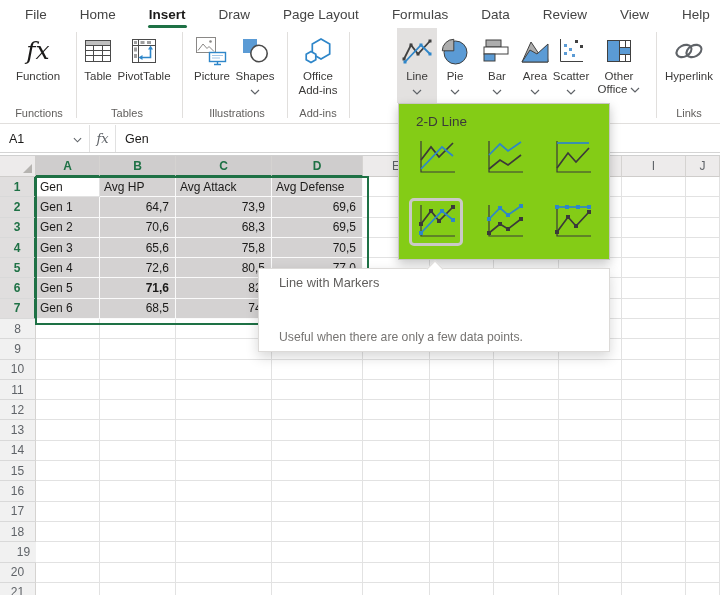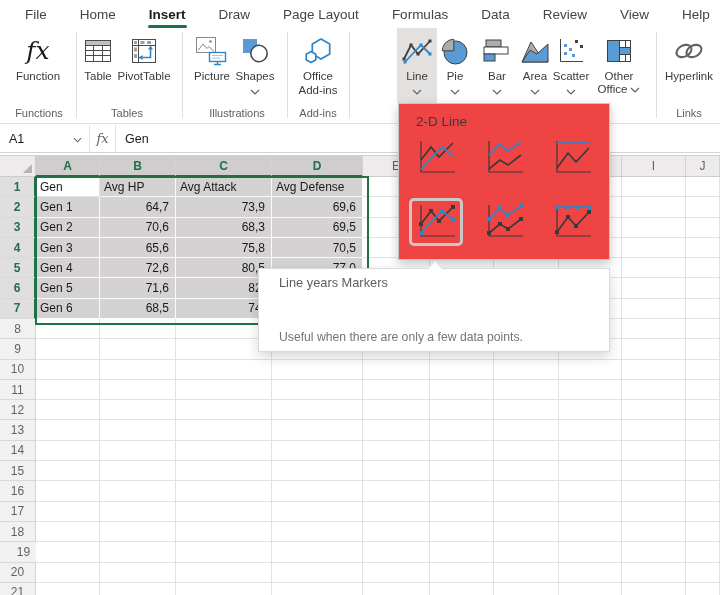--- a/index.html
+++ b/index.html
@@ -39,21 +39,21 @@
   .chead.sel{background:#CFCDCD;color:#1E7145;font-weight:700;border-bottom:2px solid #1E7145;}
   .rhead{background:#F1F1F1;border-right:1px solid #D5D3D1;border-bottom:1px solid #D9D9D9;color:#5F6368;justify-content:center;}
   .rhead.sel{background:#E0DEDE;color:#1E7145;font-weight:700;border-right:2px solid #1E7145;}
   .cell{background:#fff;border-right:1px solid #E2E2E2;border-bottom:1px solid #E2E2E2;color:#1b1a19;padding-left:4px;}
   .cell.sel{background:#D4D2D2;border-right-color:#FAFAFA;border-bottom-color:#FAFAFA;}
   .cell.active{background:#fff;}
   .cell.num{justify-content:flex-end;padding-right:6px;padding-left:0;}
   .sel-border{position:absolute;left:35px;top:20px;width:330px;height:145px;border:2px solid #1E7145;z-index:5;pointer-events:none;}
 
   
-  .dropdown{position:absolute;left:398px;top:103px;width:212px;height:157px;background:#ef4444;border:1px solid #C8C6C4;box-shadow:0 4px 10px rgba(0,0,0,.22);z-index:30;box-sizing:border-box;}
+  .dropdown{position:absolute;left:398px;top:103px;width:212px;height:157px;background:#84cc16;border:1px solid #C8C6C4;box-shadow:0 4px 10px rgba(0,0,0,.22);z-index:30;box-sizing:border-box;}
   .dd-title{position:absolute;left:17px;top:10px;font-size:13.5px;color:#3B3A39;}
   .dd-item{position:absolute;width:54px;height:48px;display:flex;align-items:center;justify-content:center;border:3px solid transparent;border-radius:5px;box-sizing:border-box;}
   .dd-item.hov{border-color:#CBC9C7;}
 
   
   .tooltip{position:absolute;left:258px;top:268px;width:352px;height:84px;background:#fff;border:1px solid #DCDAD8;box-shadow:0 5px 12px rgba(0,0,0,.16);z-index:40;box-sizing:border-box;}
   .tt-notch{position:absolute;left:170px;top:-6px;width:11px;height:11px;background:#fff;transform:rotate(45deg);border-left:1px solid #DCDAD8;border-top:1px solid #DCDAD8;}
   .tt-title{position:absolute;left:20px;top:6px;font-size:12.8px;color:#605E5C;white-space:nowrap;}
   .tt-line1{position:absolute;left:20px;top:33px;font-size:12.2px;color:#767472;white-space:nowrap;}
   .tt-line2{position:absolute;left:20px;top:61px;font-size:12.2px;color:#767472;white-space:nowrap;}
@@ -348,21 +348,21 @@
       <div class="gcell cell sel num" style="left: 176px; top: 102.16px; width: 96px; height: 20.29px;">80,5</div>
       <div class="gcell cell sel num" style="left: 272px; top: 102.16px; width: 91px; height: 20.29px;">77,0</div>
       <div class="gcell cell" style="left: 363px; top: 102.16px; width: 67px; height: 20.29px;"></div>
       <div class="gcell cell" style="left: 430px; top: 102.16px; width: 64px; height: 20.29px;"></div>
       <div class="gcell cell" style="left: 494px; top: 102.16px; width: 65px; height: 20.29px;"></div>
       <div class="gcell cell" style="left: 559px; top: 102.16px; width: 63px; height: 20.29px;"></div>
       <div class="gcell cell" style="left: 622px; top: 102.16px; width: 64px; height: 20.29px;"></div>
       <div class="gcell cell" style="left: 686px; top: 102.16px; width: 34px; height: 20.29px;"></div>
       <div class="gcell rhead sel" style="left: 0px; top: 122.45px; width: 36px; height: 20.29px;">6</div>
       <div class="gcell cell sel" style="left: 36px; top: 122.45px; width: 64px; height: 20.29px;">Gen 5</div>
-      <div class="gcell cell sel num" style="left: 100px; top: 122.45px; width: 76px; height: 20.29px;">71,6</div>
+      <div class="gcell cell sel num" style="left: 100px; top: 122.45px; width: 76px; height: 20.29px; font-weight: bold;">71,6</div>
       <div class="gcell cell sel num" style="left: 176px; top: 122.45px; width: 96px; height: 20.29px;">82,</div>
       <div class="gcell cell sel num" style="left: 272px; top: 122.45px; width: 91px; height: 20.29px;"></div>
       <div class="gcell cell" style="left: 363px; top: 122.45px; width: 67px; height: 20.29px;"></div>
       <div class="gcell cell" style="left: 430px; top: 122.45px; width: 64px; height: 20.29px;"></div>
       <div class="gcell cell" style="left: 494px; top: 122.45px; width: 65px; height: 20.29px;"></div>
       <div class="gcell cell" style="left: 559px; top: 122.45px; width: 63px; height: 20.29px;"></div>
       <div class="gcell cell" style="left: 622px; top: 122.45px; width: 64px; height: 20.29px;"></div>
       <div class="gcell cell" style="left: 686px; top: 122.45px; width: 34px; height: 20.29px;"></div>
       <div class="gcell rhead sel" style="left: 0px; top: 142.74px; width: 36px; height: 20.29px;">7</div>
       <div class="gcell cell sel" style="left: 36px; top: 142.74px; width: 64px; height: 20.29px;">Gen 6</div>
@@ -598,17 +598,17 @@
           <rect x="6" y="28" width="4" height="4" fill="#3B3A39"></rect>
           <rect x="17" y="13" width="4" height="4" fill="#3B3A39"></rect>
           <rect x="25" y="22" width="4" height="4" fill="#3B3A39"></rect>
           <rect x="38" y="8" width="4" height="4" fill="#3B3A39"></rect>
         </svg>
     </div>
   </div>
 
   <div class="tooltip">
     <div class="tt-notch"></div>
-    <div class="tt-title">Line years Markers</div>
+    <div class="tt-title">Line with Markers</div>
     <div class="tt-line2">Useful when there are only a few data points.</div>
   </div>
 
 </div>
 
 </body></html>

